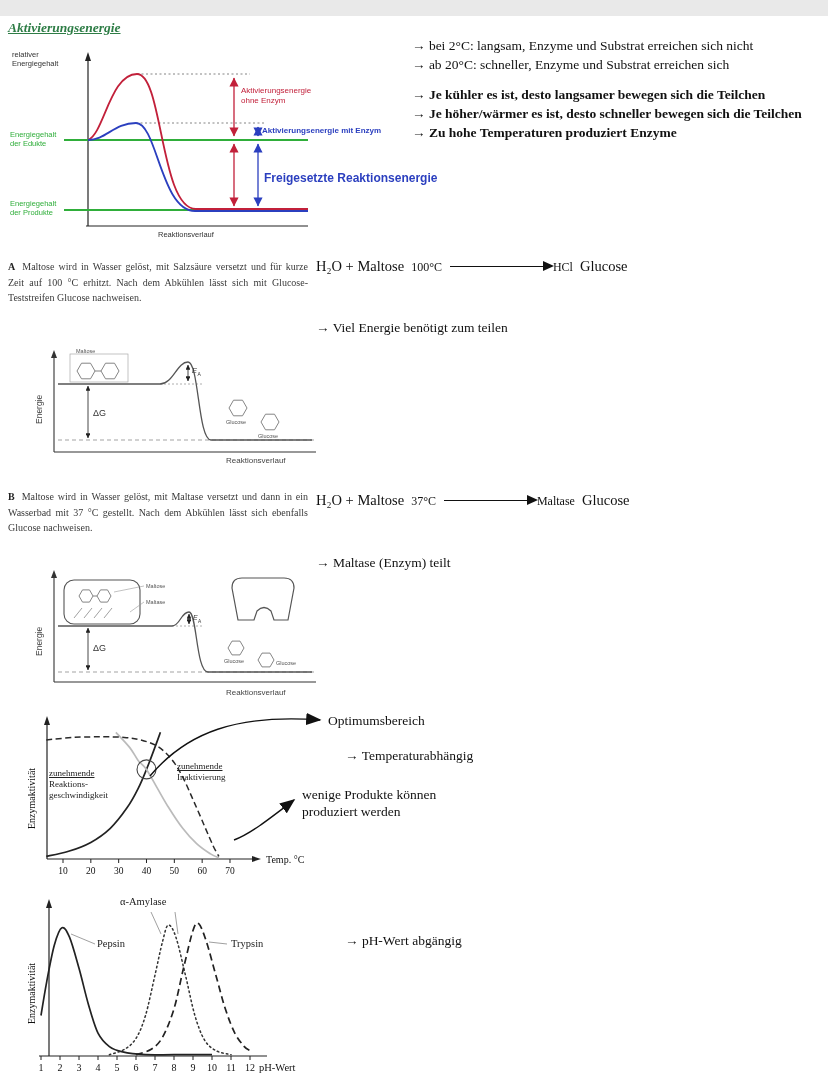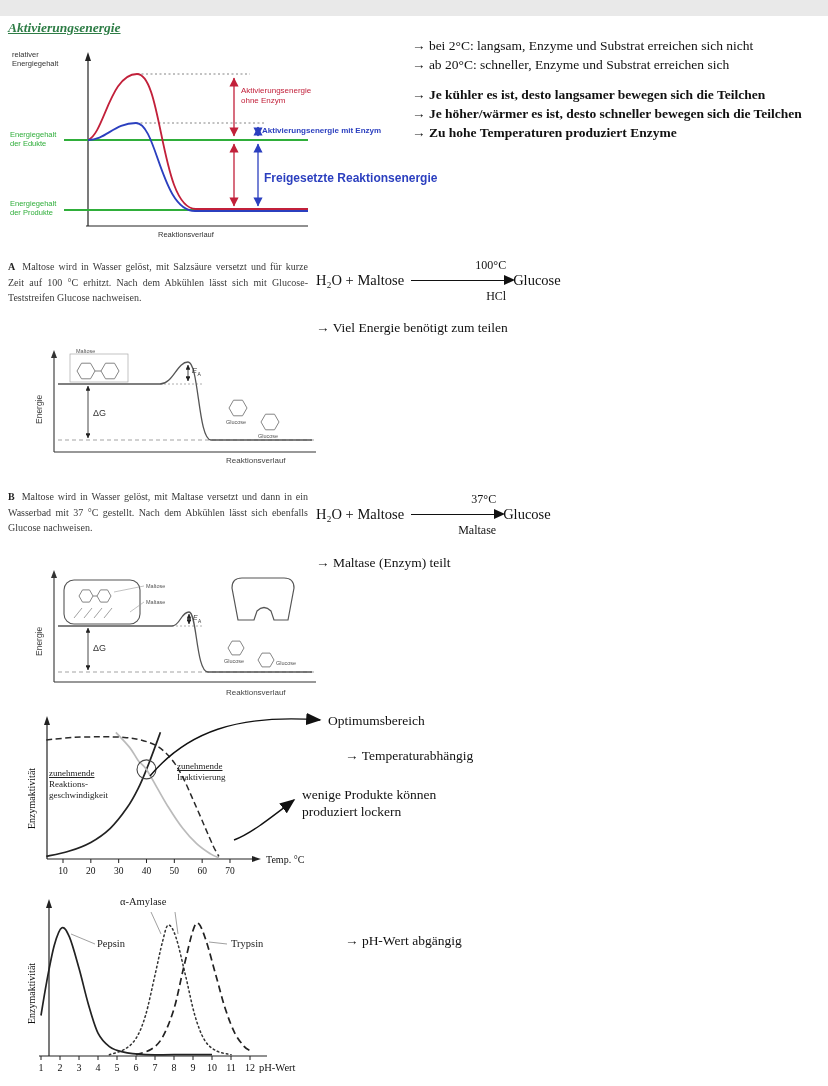--- a/index.html
+++ b/index.html
@@ -18,21 +18,21 @@
   .notes .nline{padding-left:16px;text-indent:-16px;}
   .notes .boldblock{margin-top:11px;font-weight:bold;}
 
   
   .scantext{font-family:Liberation Serif, serif;font-size:10px;line-height:15.5px;
             color:#3a3a3a;text-align:justify;}
   .scantext .letter{font-weight:bold;margin-right:7px;color:#222;}
 
   
   .rxn{display:flex;align-items:center;gap:7px;font-size:14.5px;}
-  .rxn-arrow{display:flex;flex-direction:column;align-items:flex-end;line-height:1;gap:8px;}
+  .rxn-arrow{display:flex;flex-direction:row;align-items:center;line-height:1;gap:8px;}
   .rxn-top,.rxn-bottom{font-size:12px;padding:1px 0;}
   .rxn-line{position:relative;height:0;border-top:1.4px solid #111;}
   .rxn-line::after{content:'';position:absolute;right:-9px;top:-6px;width:0;height:0;
     border-left:11px solid #111;border-top:5px solid transparent;border-bottom:5px solid transparent;}
 
   
   .f1-ylabel{left:4px;top:6px;font-size:7.5px;line-height:9px;color:#333;}
   .f1-edukte{left:2px;top:86px;font-size:7.5px;line-height:9px;color:#2fae3a;}
   .f1-produkte{left:2px;top:155px;font-size:7.5px;line-height:9px;color:#2fae3a;}
   .f1-ohne{left:233px;top:42px;font-size:8px;line-height:10px;color:#c2203a;}
@@ -243,21 +243,21 @@
 
   <svg class="abs" style="left:142px;top:688px" width="195" height="88">
     <path d="M8,72 C45,28 95,10 178,16" fill="none" stroke="#111" stroke-width="1.4" marker-end="url(#mA)"></path>
   </svg>
   <div class="abs ann" style="left:328px;top:696px">Optimumsbereich</div>
   <div class="abs ann" style="left:345px;top:731px">→ Temperaturabhängig</div>
   <svg class="abs" style="left:228px;top:772px" width="78" height="58">
     <path d="M6,52 C22,46 40,32 66,12" fill="none" stroke="#111" stroke-width="1.4" marker-end="url(#mA)"></path>
   </svg>
   <div class="abs ann pre" style="left:302px;top:770px;width:170px">wenige Produkte können
-produziert lockern</div>
+produziert werden</div>
 
   <div class="abs" style="left:25px;top:878px;width:330px;height:195px">
     <svg id="svg-ph" width="330" height="195">
       <line x1="24" y1="162" x2="24" y2="12" stroke="#222" stroke-width="1.2"></line>
       <polygon points="21,14 27,14 24,5" fill="#222"></polygon>
       <line x1="14" y1="162" x2="242" y2="162" stroke="#222" stroke-width="1.2"></line>
       <text x="234" y="177" font-size="10.5" fill="#111" font-family="&quot;Liberation Serif&quot;,serif">pH-Wert</text>
       <text transform="translate(10,130) rotate(-90)" font-size="10" fill="#111" font-family="&quot;Liberation Serif&quot;,serif">Enzymaktivität</text>
       <line x1="70" y1="50" x2="46" y2="40" stroke="#888" stroke-width="0.8"></line>
       <line x1="126" y1="18" x2="136" y2="40" stroke="#888" stroke-width="0.8"></line>

